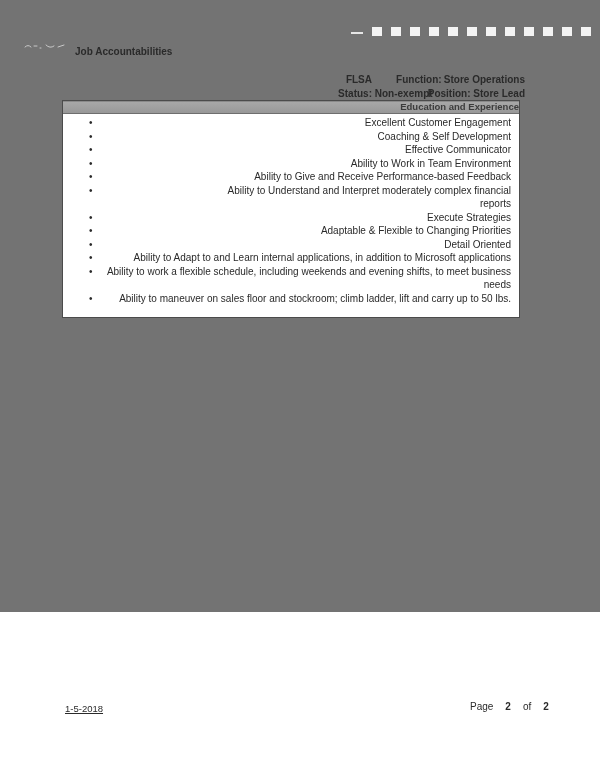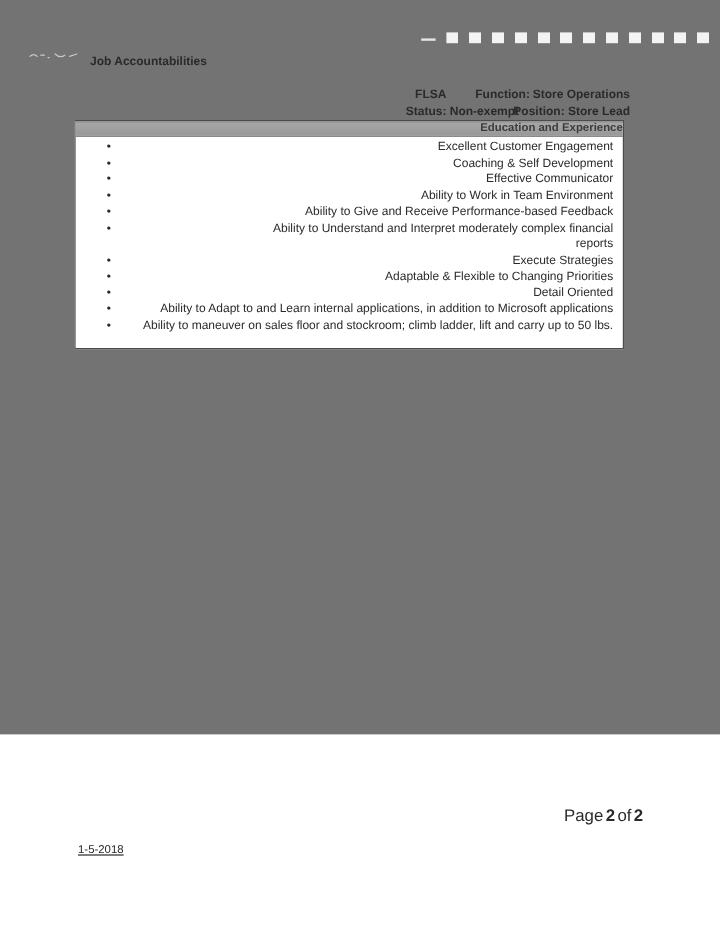--- a/index.html
+++ b/index.html
@@ -88,23 +88,23 @@
 
   
   .footer-date {
     position: absolute;
     left: 65px; top: 703px;
     font-size: 9.5px;
     text-decoration: underline;
   }
   .footer-page {
     position: absolute;
-    left: 470px; top: 671px;
-    font-size: 14px;
-    display: flex; gap: 2px;
+    left: 470px; top: 701px;
+    font-size: 10px;
+    display: flex; gap: 12px;
   }
   .footer-page .pg-num { font-weight: bold; }
 </style>
 </head>
 <body>
 
 <div id="page">
 
   <div class="artifact-dash-row"></div>
   <div class="artifact-dash-single"></div>
@@ -139,20 +139,22 @@
           <li>Coaching &amp; Self Development</li>
           <li>Effective Communicator</li>
           <li>Ability to Work in Team Environment</li>
           <li>Ability to Give and Receive Performance-based Feedback</li>
           <li>Ability to Understand and Interpret moderately complex financial
 reports</li>
           <li>Execute Strategies</li>
           <li>Adaptable &amp; Flexible to Changing Priorities</li>
           <li>Detail Oriented</li>
           <li>Ability to Adapt to and Learn internal applications, in addition to Microsoft applications</li>
+          <li>Ability to work a flexible schedule, including weekends and evening shifts, to meet business
+needs</li>
           <li>Ability to maneuver on sales floor and stockroom; climb ladder, lift and carry up to 50 lbs.</li>
         </ul>
     </div>
 
   </div>
 
   <div class="footer-date">1-5-2018</div>
   <div class="footer-page">
     <span>Page</span>
     <span class="pg-num">2</span>

